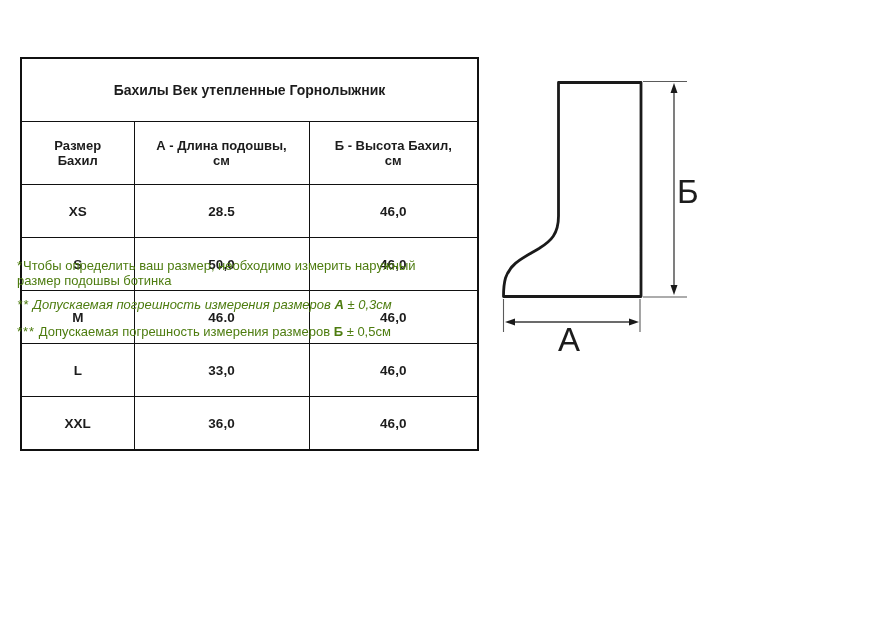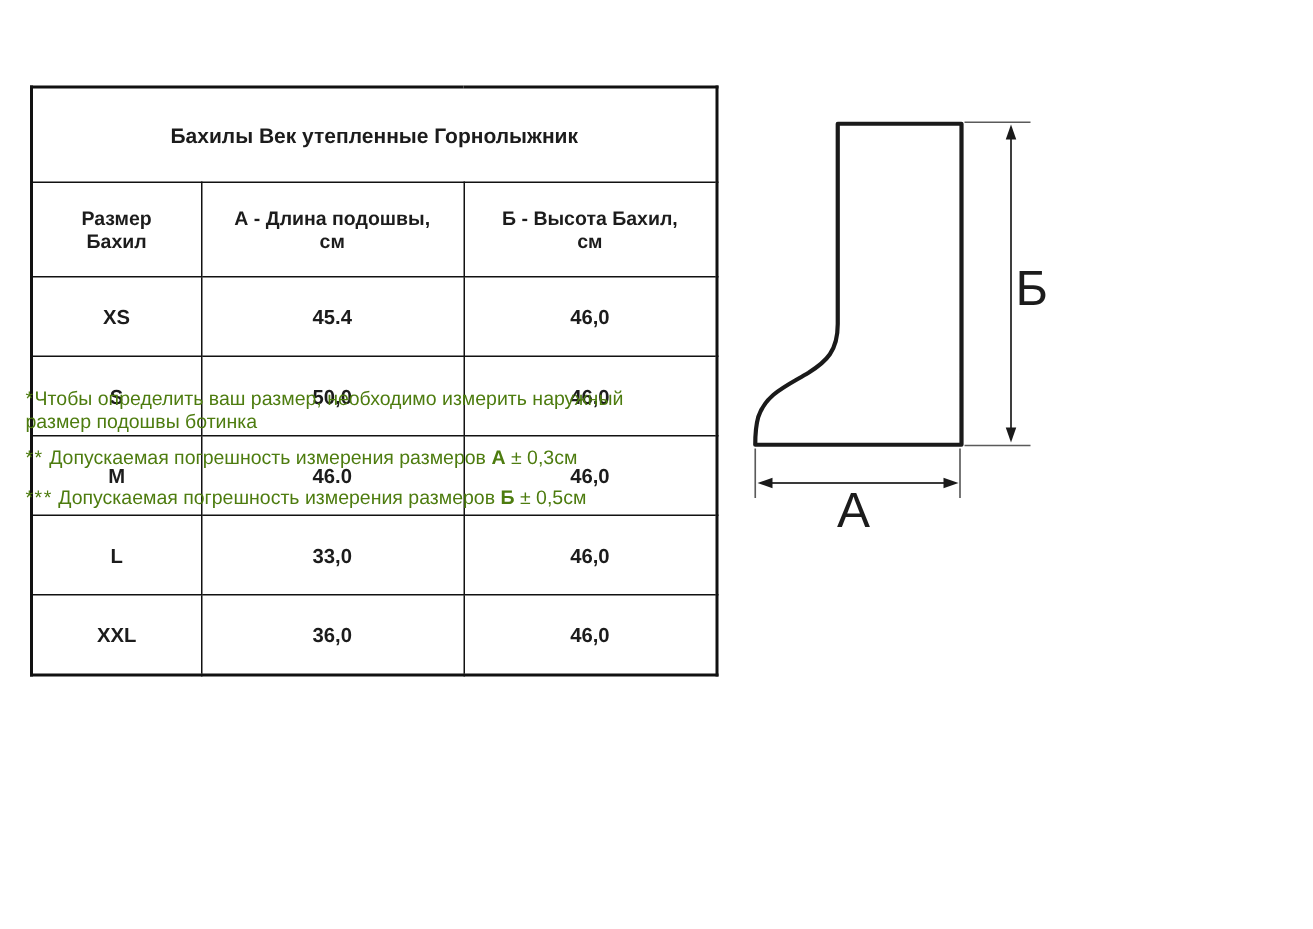--- a/index.html
+++ b/index.html
@@ -22,21 +22,21 @@
   .size-table tr.head-row td{height:30px;font-size:13px;margin-left:34px;}
   .size-table tr.data-row td{height:20px;font-size:13.5px;text-align:center;}
   
   .note{
     position:absolute;left:17px;width:432px;
     font-size:13px;line-height:14.5px;color:#4d7c0f;
   }
   .note b{font-weight:bold;}
   .note .marker{letter-spacing:1px;}
   #note1{top:259px;}
-  #note2{top:298px;}
+  #note2{top:298px;font-style:italic;}
   #note3{top:325px;}
   
   .diagram-svg{position:absolute;left:0;top:0;}
   .boot-outline{fill:#ffffff;stroke:#1a1a1a;stroke-width:2.8;stroke-linejoin:round;}
   .dim-line{stroke:#3a3a3a;stroke-width:1.3;fill:none;}
   .ext-line{stroke:#5a5a5a;stroke-width:1.1;fill:none;}
   .arrow{fill:#1a1a1a;stroke:none;}
   .dim-label{
     font-family:"Liberation Sans", sans-serif;
     font-size:33px;fill:#1c1c1c;
@@ -55,21 +55,21 @@
     <tr class="title-row">
       <td colspan="3">Бахилы Век утепленные Горнолыжник</td>
     </tr>
     <tr class="head-row">
       <td>Размер Бахил</td>
       <td>А - Длина подошвы, см</td>
       <td>Б - Высота Бахил, см</td>
     </tr>
     <tr class="data-row">
       <td>XS</td>
-      <td>45.4</td>
+      <td>28.5</td>
       <td>46,0</td>
     </tr>
     <tr class="data-row">
       <td>S</td>
       <td>50,0</td>
       <td>46,0</td>
     </tr>
     <tr class="data-row">
       <td>M</td>
       <td>46.0</td>

